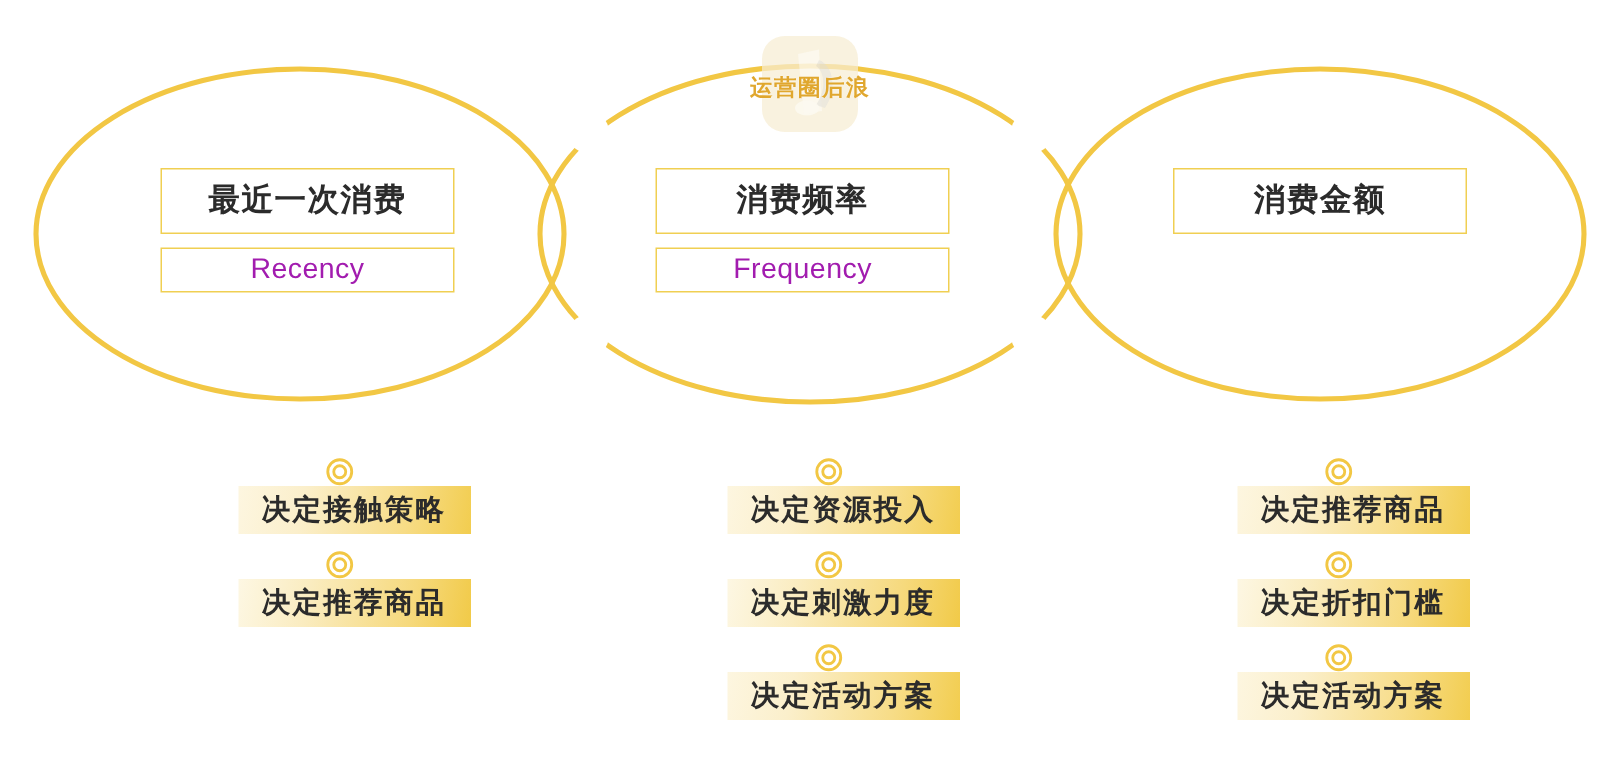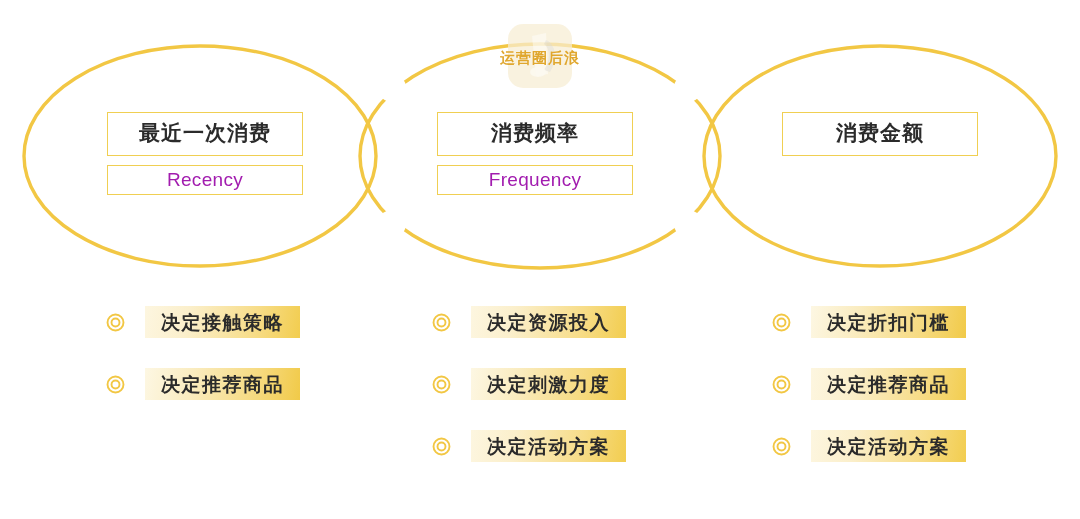--- a/index.html
+++ b/index.html
@@ -105,20 +105,21 @@
   .item-col {
     position: absolute;
     width: 260px;
   }
   .item-row {
     position: relative;
     height: 34px;
     margin-bottom: 28px;
     display: flex;
     align-items: center;
+    flex-direction: column;
   }
   .ring-icon {
     flex: 0 0 auto;
     width: 19px;
     height: 19px;
     margin-right: 20px;
   }
   .chip {
     box-sizing: border-box;
     height: 32px;
@@ -236,31 +237,31 @@
       <span class="chip">决定活动方案</span>
     </div>
   </div>
 
   <div class="item-col" style="left:772px; top:305px;">
     <div class="item-row">
       <svg class="ring-icon" viewBox="0 0 20 20">
         <circle cx="10" cy="10" r="8.4" fill="none" stroke="#f2c744" stroke-width="2"></circle>
         <circle cx="10" cy="10" r="4.2" fill="none" stroke="#f2c744" stroke-width="2"></circle>
       </svg>
+      <span class="chip">决定推荐商品</span>
+    </div>
+    <div class="item-row">
+      <svg class="ring-icon" viewBox="0 0 20 20">
+        <circle cx="10" cy="10" r="8.4" fill="none" stroke="#f2c744" stroke-width="2"></circle>
+        <circle cx="10" cy="10" r="4.2" fill="none" stroke="#f2c744" stroke-width="2"></circle>
+      </svg>
       <span class="chip narrow">决定折扣门槛</span>
     </div>
     <div class="item-row">
       <svg class="ring-icon" viewBox="0 0 20 20">
         <circle cx="10" cy="10" r="8.4" fill="none" stroke="#f2c744" stroke-width="2"></circle>
         <circle cx="10" cy="10" r="4.2" fill="none" stroke="#f2c744" stroke-width="2"></circle>
       </svg>
-      <span class="chip">决定推荐商品</span>
-    </div>
-    <div class="item-row">
-      <svg class="ring-icon" viewBox="0 0 20 20">
-        <circle cx="10" cy="10" r="8.4" fill="none" stroke="#f2c744" stroke-width="2"></circle>
-        <circle cx="10" cy="10" r="4.2" fill="none" stroke="#f2c744" stroke-width="2"></circle>
-      </svg>
       <span class="chip">决定活动方案</span>
     </div>
   </div>
 
 </div>
 
 </body></html>

